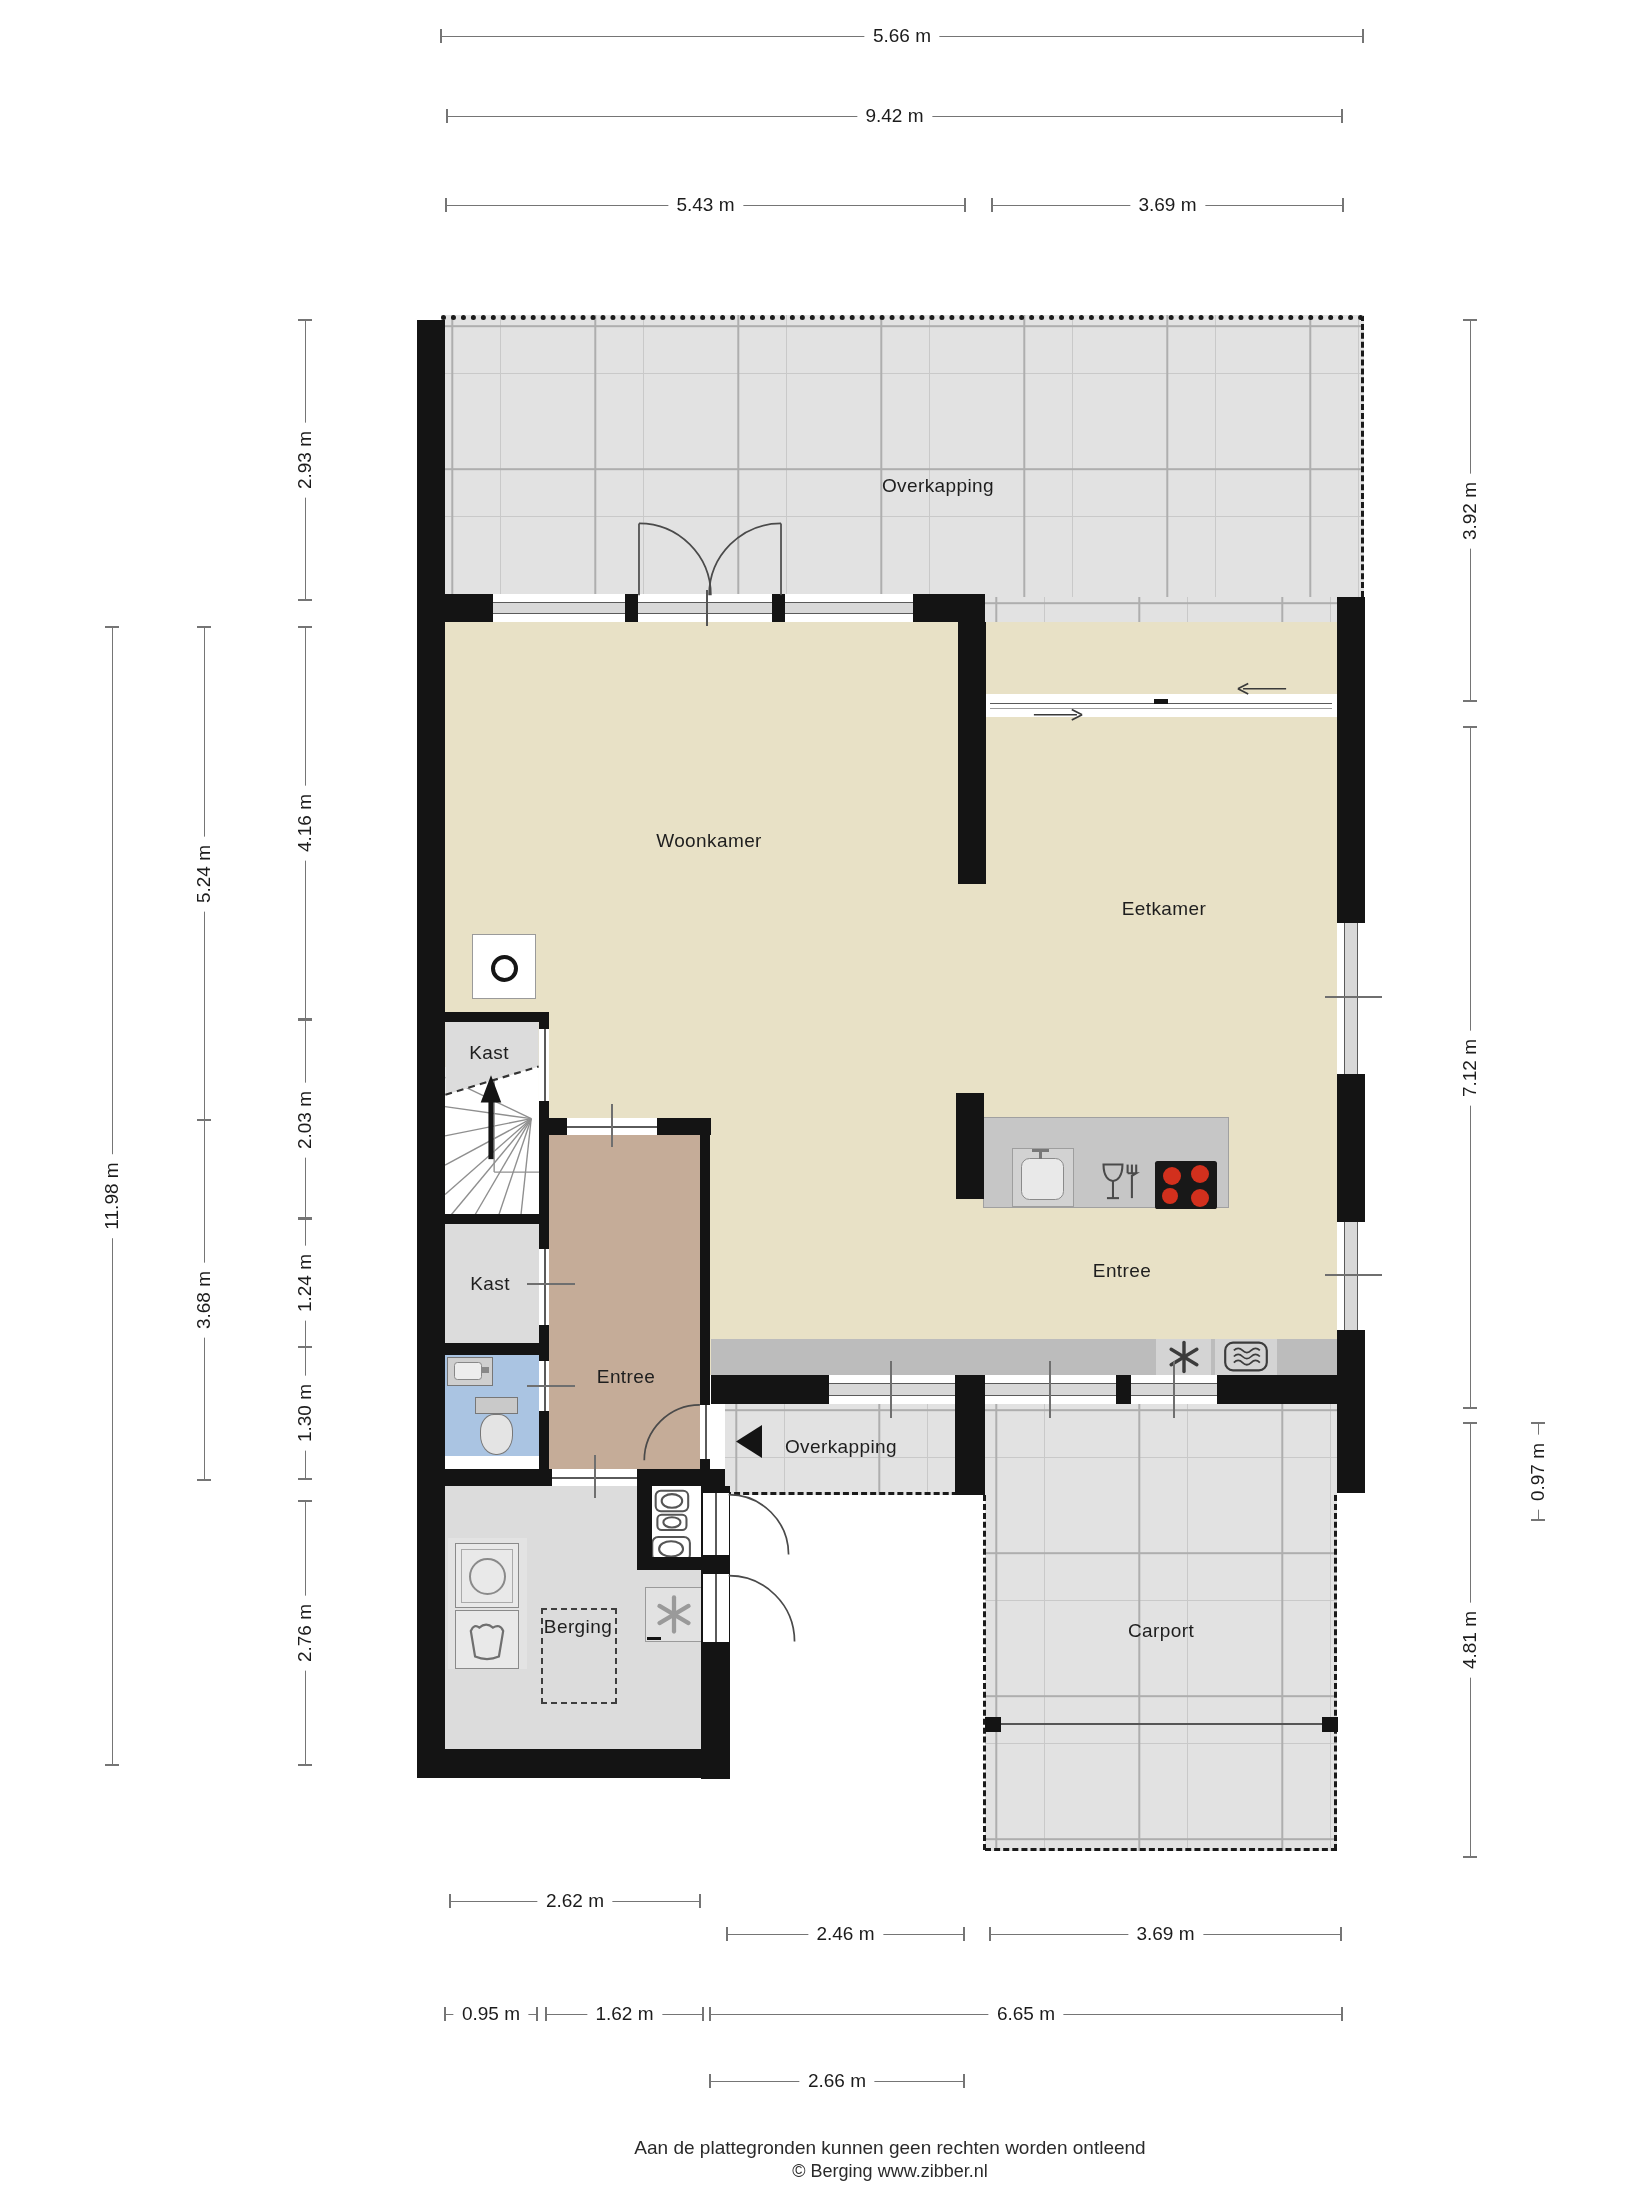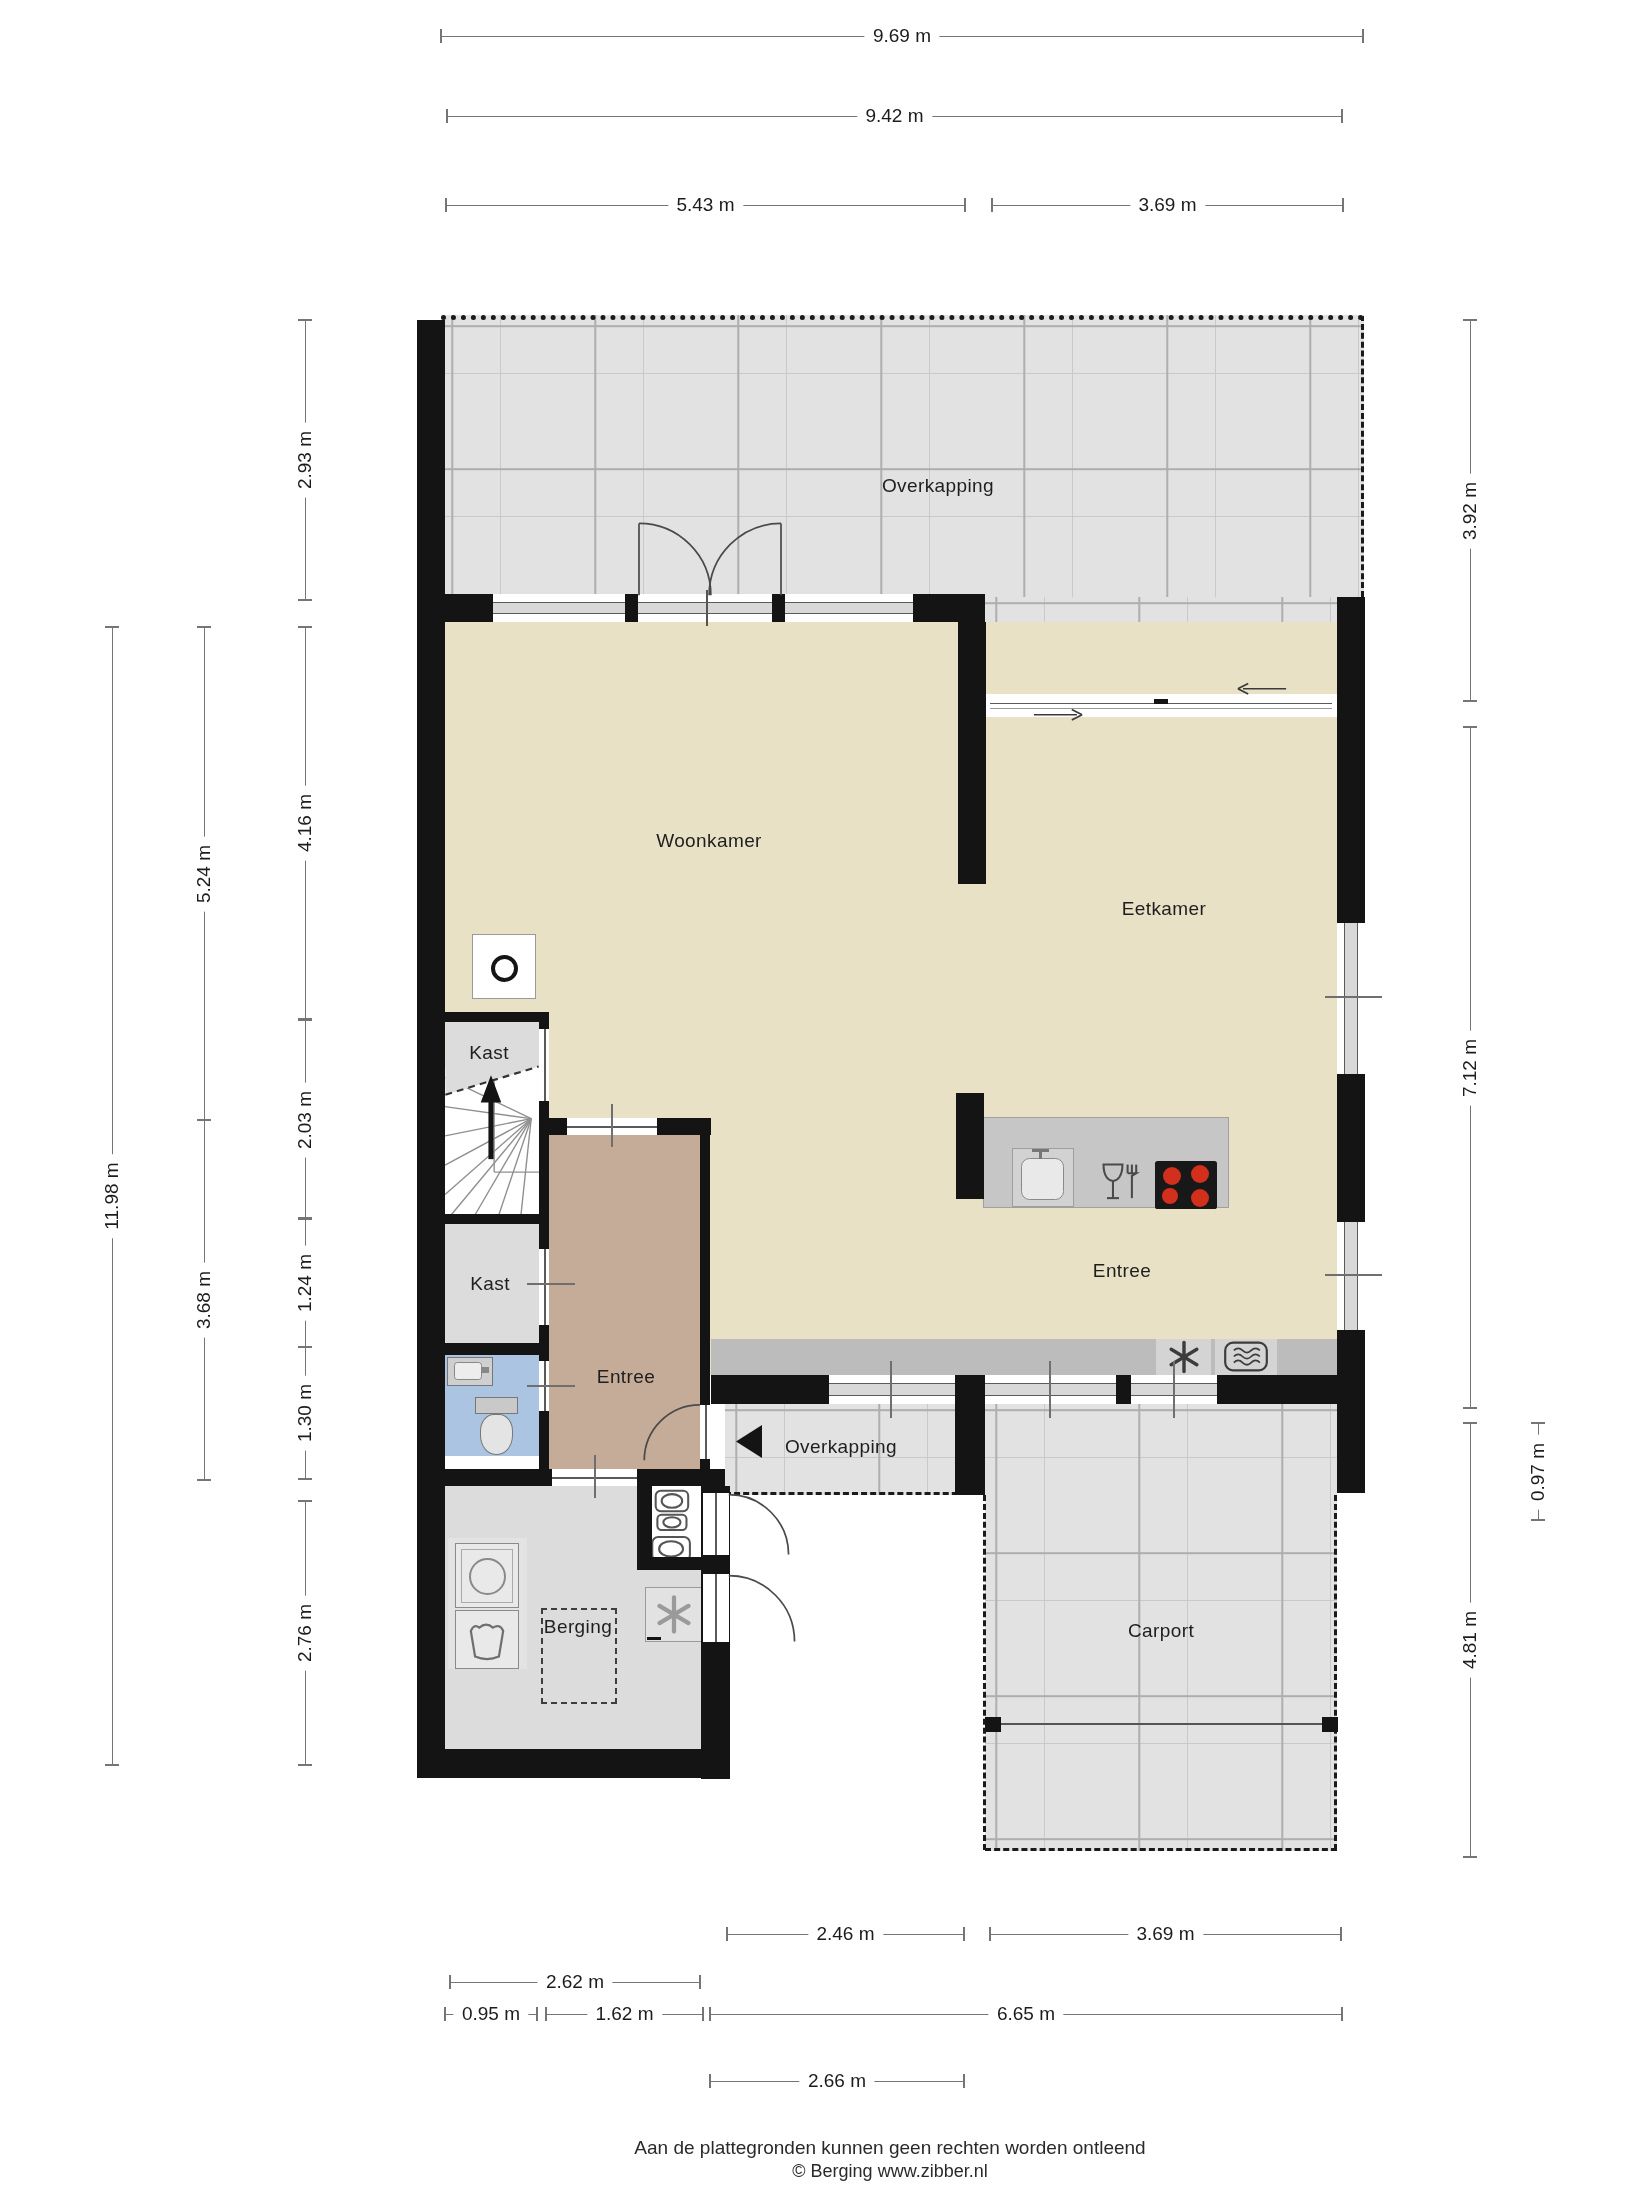--- a/index.html
+++ b/index.html
@@ -302,21 +302,21 @@
   <div class="rlabel" style="left:1126px;top:909px;margin-left:38px;">Eetkamer</div>
   <div class="rlabel" style="left:1122px;top:1271px;">Entree</div>
   <div class="rlabel" style="left:489px;top:1053px;">Kast</div>
   <div class="rlabel" style="left:490px;top:1284px;">Kast</div>
   <div class="rlabel" style="left:626px;top:1377px;">Entree</div>
   <div class="rlabel" style="left:841px;top:1447px;">Overkapping</div>
   <div class="rlabel" style="left:578px;top:1627px;">Berging</div>
   <div class="rlabel" style="left:1161px;top:1631px;">Carport</div>
 
   <div class="dimh" style="left:441px;top:36px;width:922px;">
-    <span>9.69 m</span>
+    <span>5.66 m</span>
     </div>
   <div class="dimh" style="left:447px;top:116px;width:895px;">
     <span>9.42 m</span>
     </div>
   <div class="dimh" style="left:446px;top:205px;width:519px;">
     <span>5.43 m</span>
     </div>
   <div class="dimh" style="left:992px;top:205px;width:351px;">
     <span>3.69 m</span>
     </div>
@@ -355,21 +355,21 @@
   <div class="dimv" style="left:1470px;top:727px;height:681px;">
     <span>7.12 m</span>
     </div>
   <div class="dimv" style="left:1470px;top:1423px;height:434px;">
     <span>4.81 m</span>
     </div>
   <div class="dimv" style="left:1538px;top:1423px;height:97px;">
     <span>0.97 m</span>
     </div>
 
-  <div class="dimh" style="left:450px;top:1982px;width:250px;">
+  <div class="dimh" style="left:450px;top:1901px;width:250px;">
     <span>2.62 m</span>
     </div>
   <div class="dimh" style="left:727px;top:1934px;width:237px;">
     <span>2.46 m</span>
     </div>
   <div class="dimh" style="left:990px;top:1934px;width:351px;">
     <span>3.69 m</span>
     </div>
   <div class="dimh" style="left:445px;top:2014px;width:92px;">
     <span>0.95 m</span>

